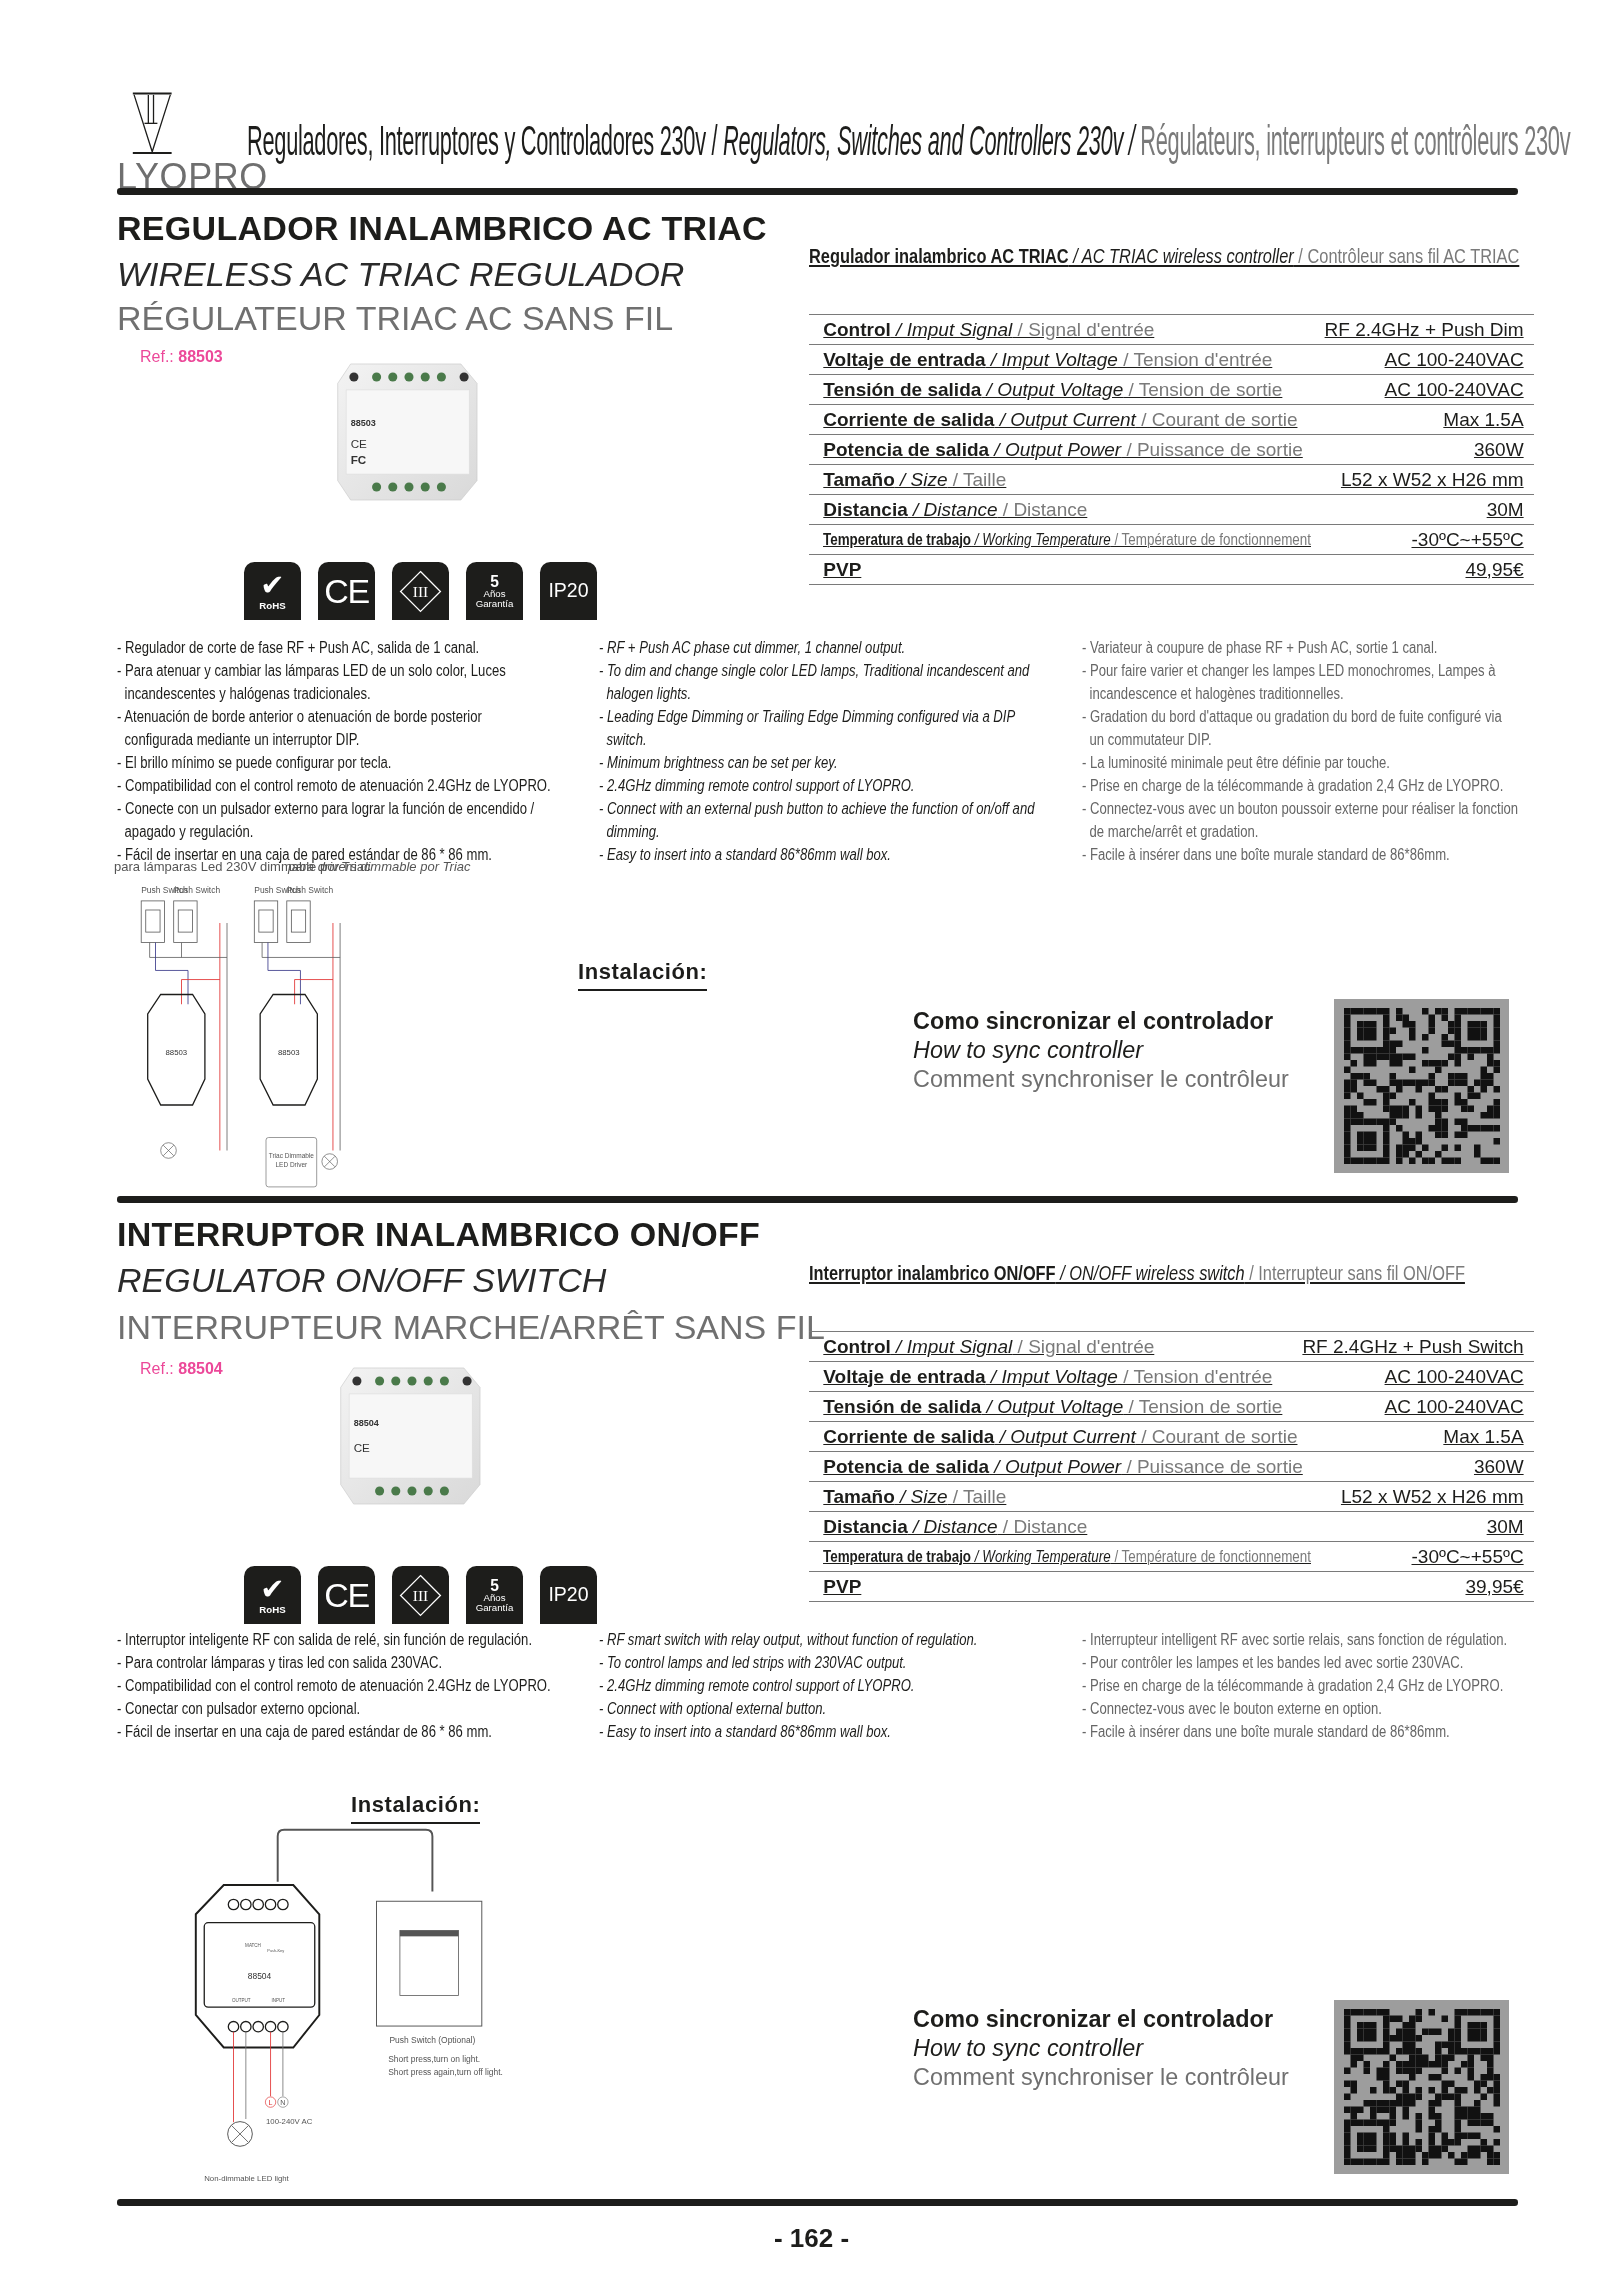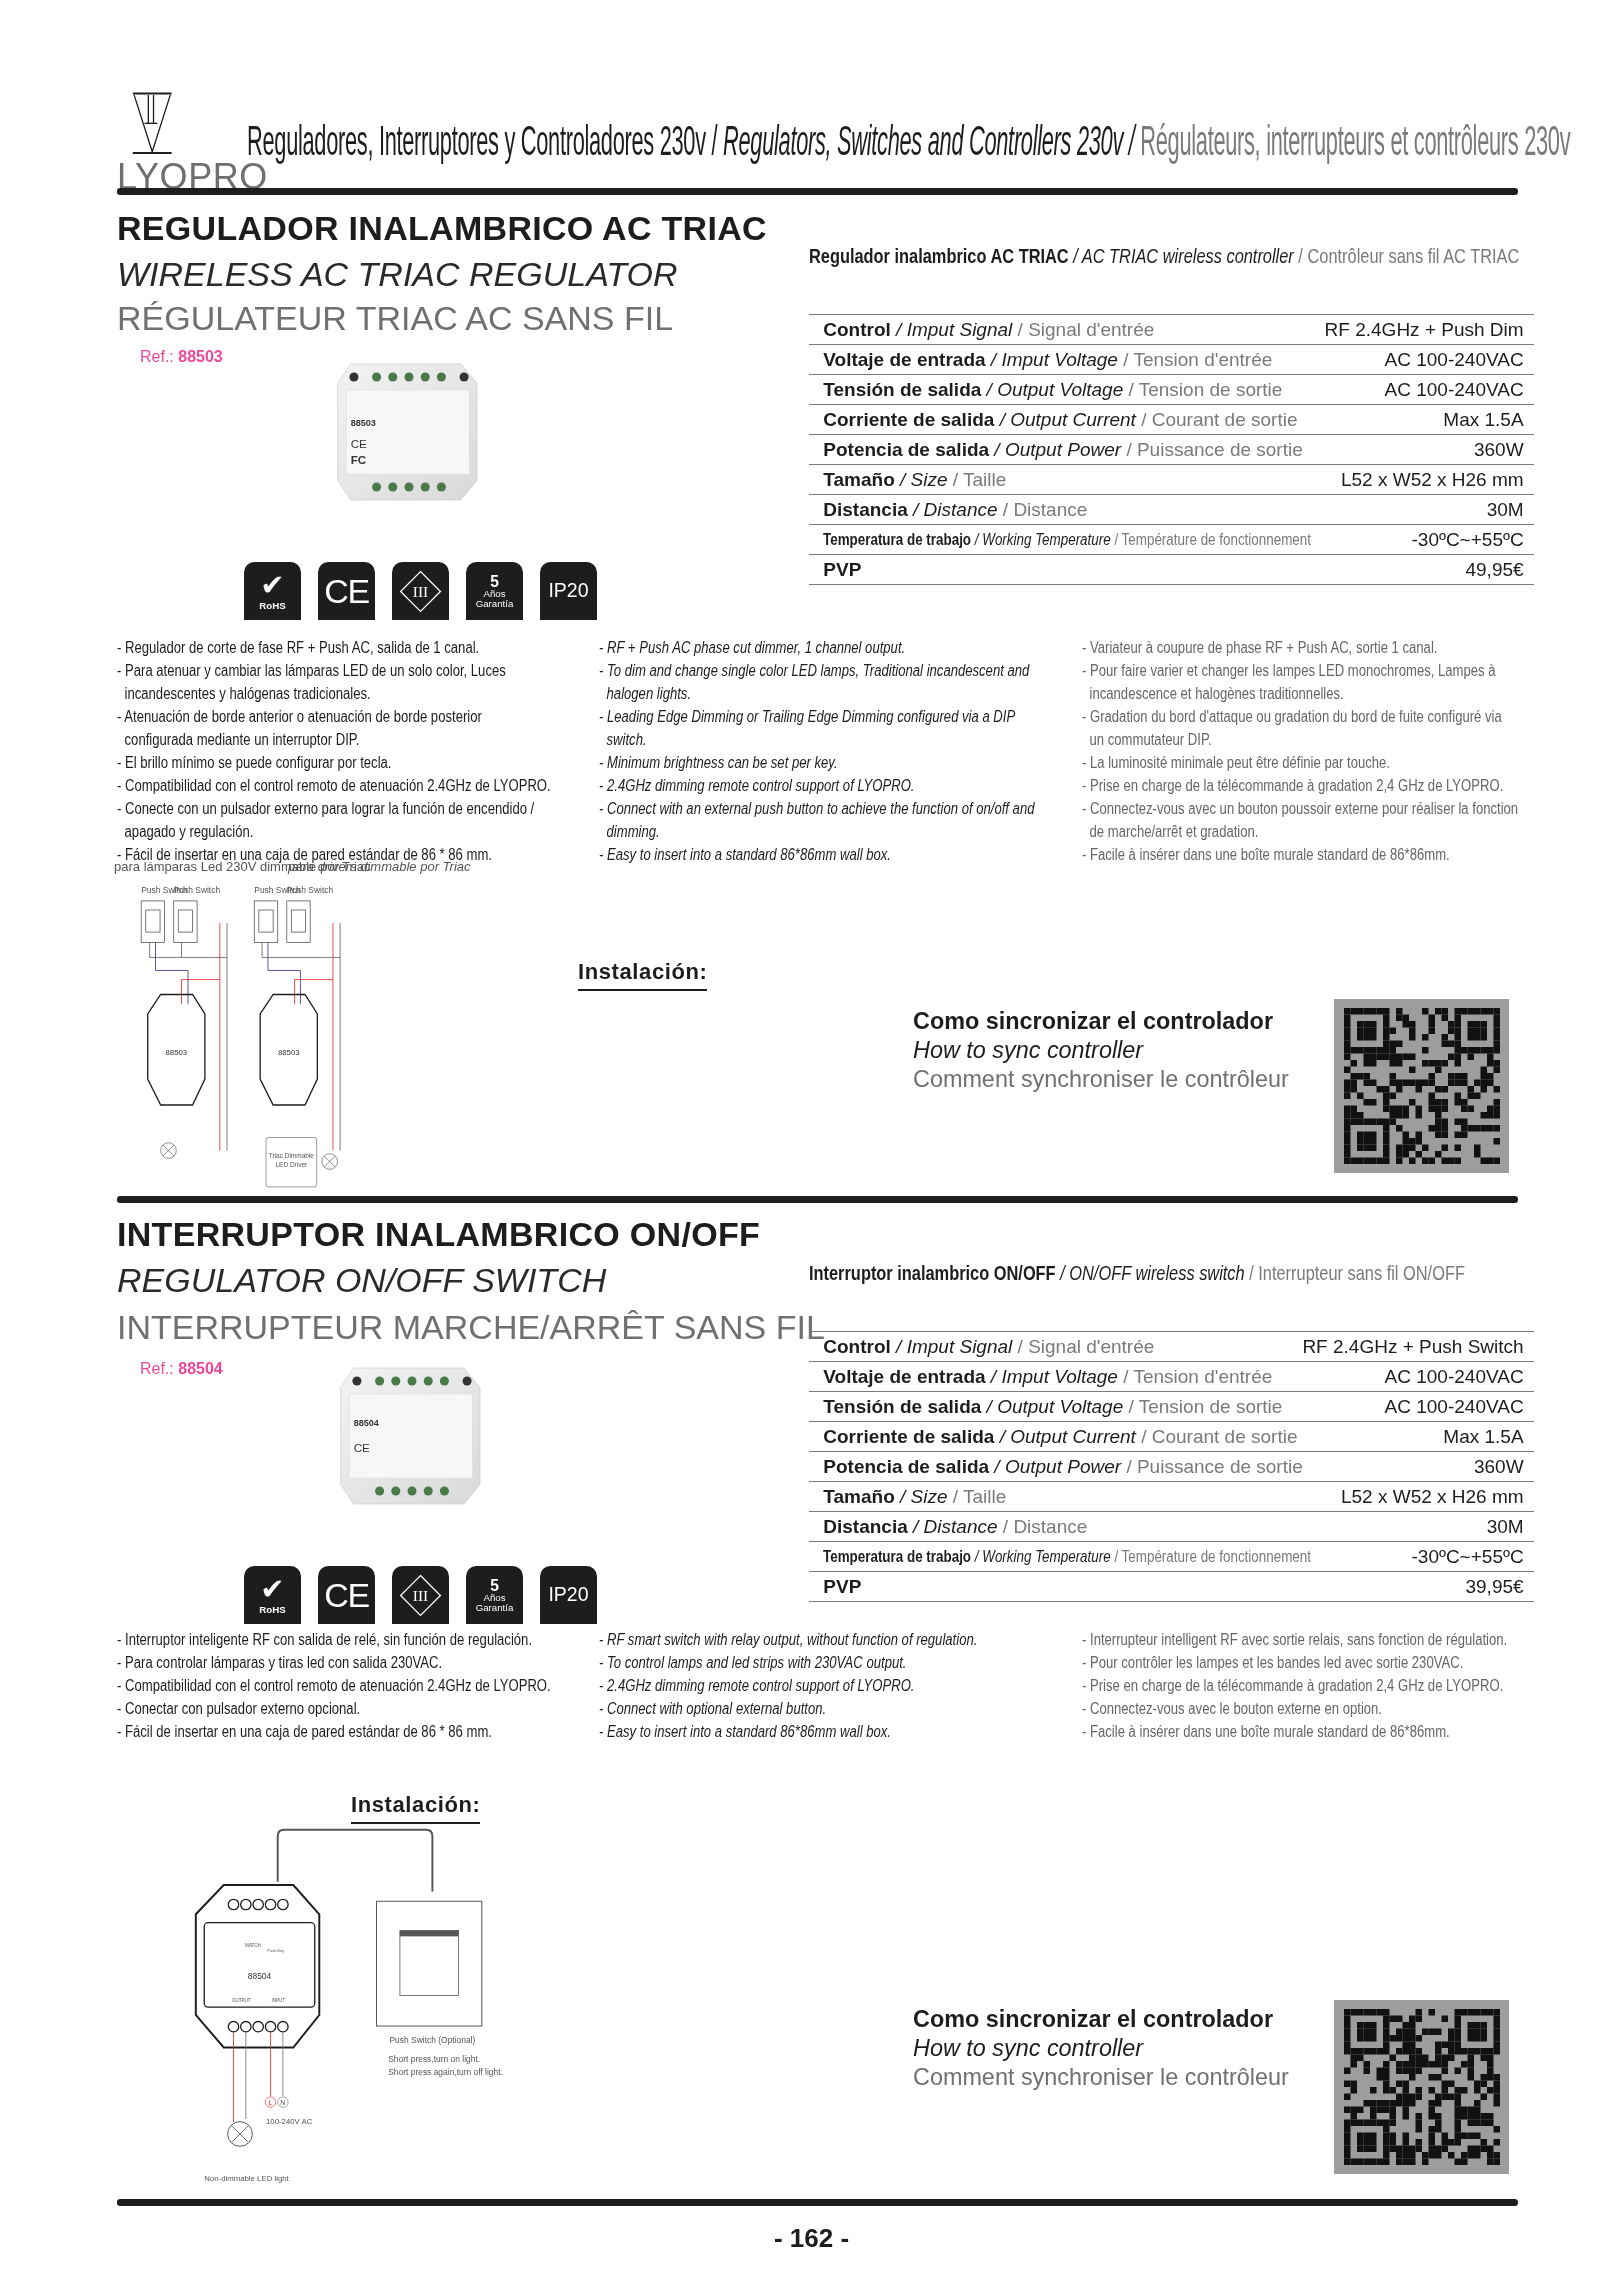--- a/index.html
+++ b/index.html
@@ -29,21 +29,21 @@
   
   .badges { display: flex; gap: 17px; }
   .badge { width: 57px; height: 58px; background: #1d1d1b; border-radius: 10.4px 10.4px 0 0; color: #fff; display: flex; flex-direction: column; align-items: center; justify-content: center; text-align: center; line-height: 1; }
   .badge .rohs { font-size: 9.7px; font-weight: bold; margin-top: 1.3px; }
   .badge .ce { font-size: 34px; letter-spacing: -1.3px; }
   .badge .big5 { font-size: 15.6px; font-weight: bold; }
   .badge .small { font-size: 9.7px; }
   .badge .ip { font-size: 19.5px; }
 
   
-  .spec { width: 725px; }
+  .spec { width: 725px; text-decoration: underline; }
   .spec-caption { font-size: 21px; white-space: nowrap; transform: scaleX(0.78); transform-origin: left top; height: 47px; }
   .spec-caption .es { font-weight: bold; }
   .spec-caption .en { font-style: italic; }
   .spec-caption .fr { color: #7a7a7a; }
   .spec-table { border-top: 1.3px solid #7a7a7a; margin-top: 23px; }
   .spec-row { display: flex; justify-content: space-between; align-items: center; height: 30px; border-bottom: 1.3px solid #7a7a7a; padding: 0 10.4px 0 14.3px; font-size: 19px; white-space: nowrap; }
   .spec-row .lbl .es { font-weight: bold; }
   .spec-row .lbl .en { font-style: italic; }
   .spec-row .lbl .fr { color: #7a7a7a; }
   .spec-row.small .lbl { font-size: 15.6px; transform: scaleX(0.86); transform-origin: left center; }
@@ -80,21 +80,21 @@
 </svg>
 <div class="abs logo-word">LYOPRO</div>
 
 <div class="abs header-title">
   <span class="es">Reguladores, Interruptores y Controladores 230v /</span><span class="en"> Regulators, Switches and Controllers 230v /</span><span class="fr"> Régulateurs, interrupteurs et contrôleurs 230v</span>
 </div>
 <div class="abs rule" style="top:188px;"></div>
 
 <section>
   <div class="abs ptitle-es" style="top:209px;">REGULADOR INALAMBRICO AC TRIAC</div>
-  <div class="abs ptitle-en" style="top:255px;">WIRELESS AC TRIAC REGULATOR</div>
+  <div class="abs ptitle-en" style="top:255px;">WIRELESS AC TRIAC REGULADOR</div>
   <div class="abs ptitle-fr" style="top:299px;">RÉGULATEUR TRIAC AC SANS FIL</div>
   <div class="abs ref" style="left:140px; top:348px;">
     <span>Ref.:</span> <b>88503</b>
   </div>
 
   <svg class="abs photo" style="left:328px; top:351px;" viewBox="0 0 250 250">
     <defs>
         <linearGradient id="g1" x1="0" y1="0" x2="1" y2="1">
           <stop offset="0" stop-color="#f3f3f3"></stop>
           <stop offset="1" stop-color="#d9d9d9"></stop>

